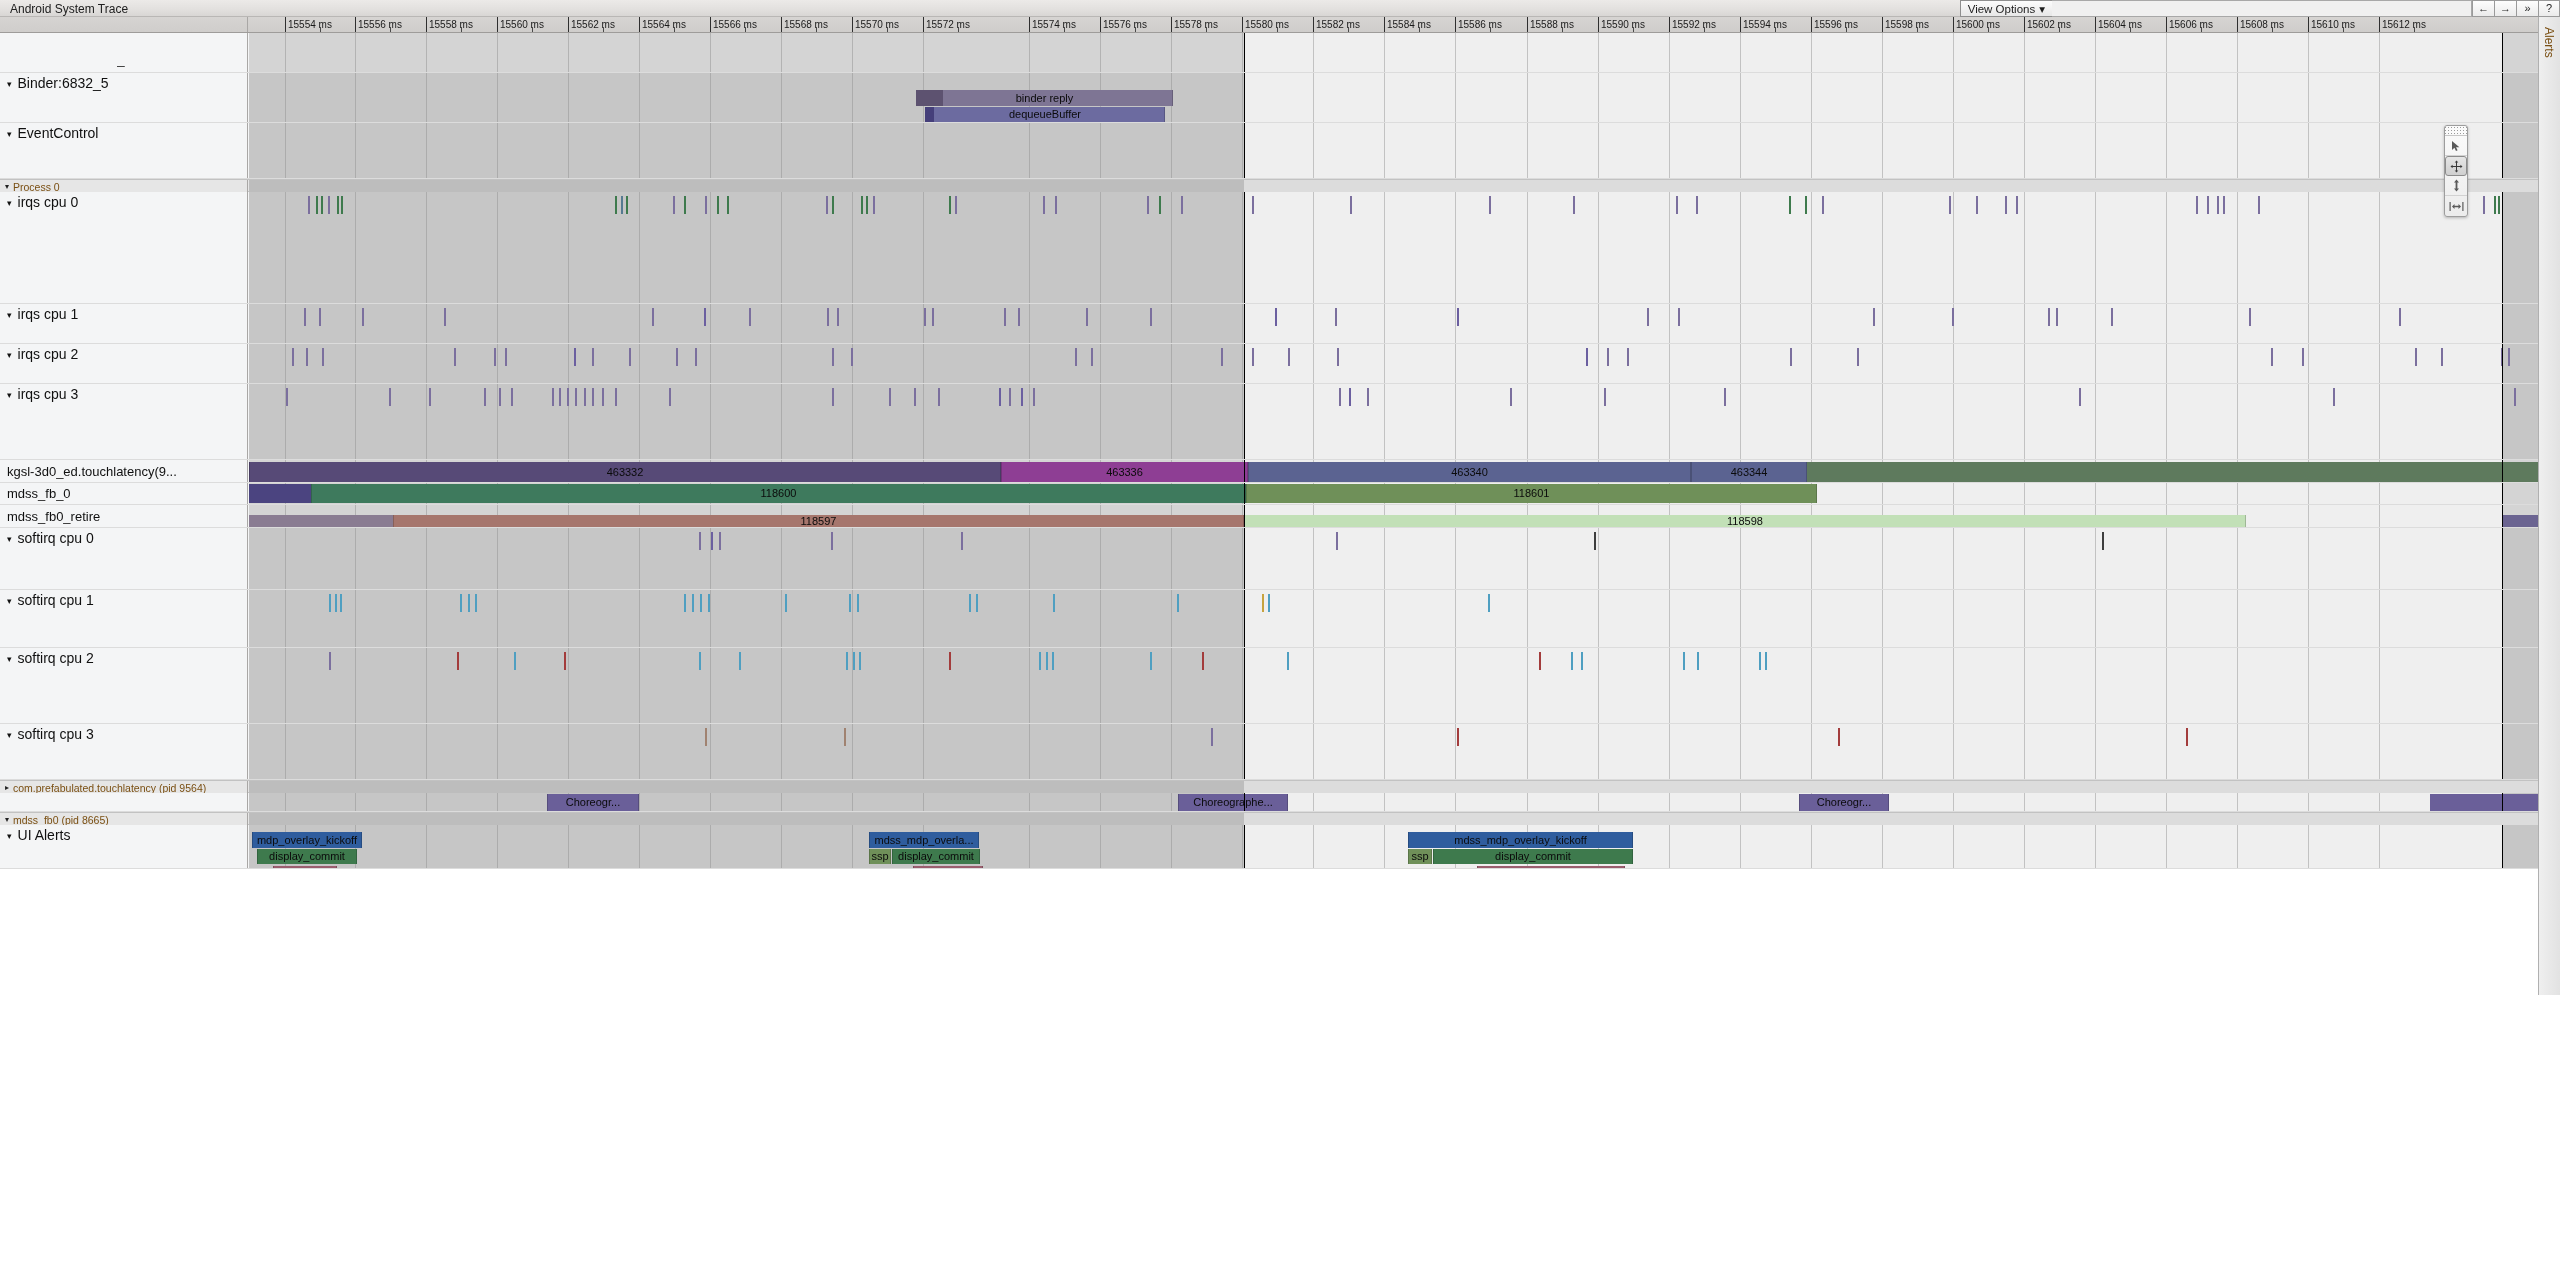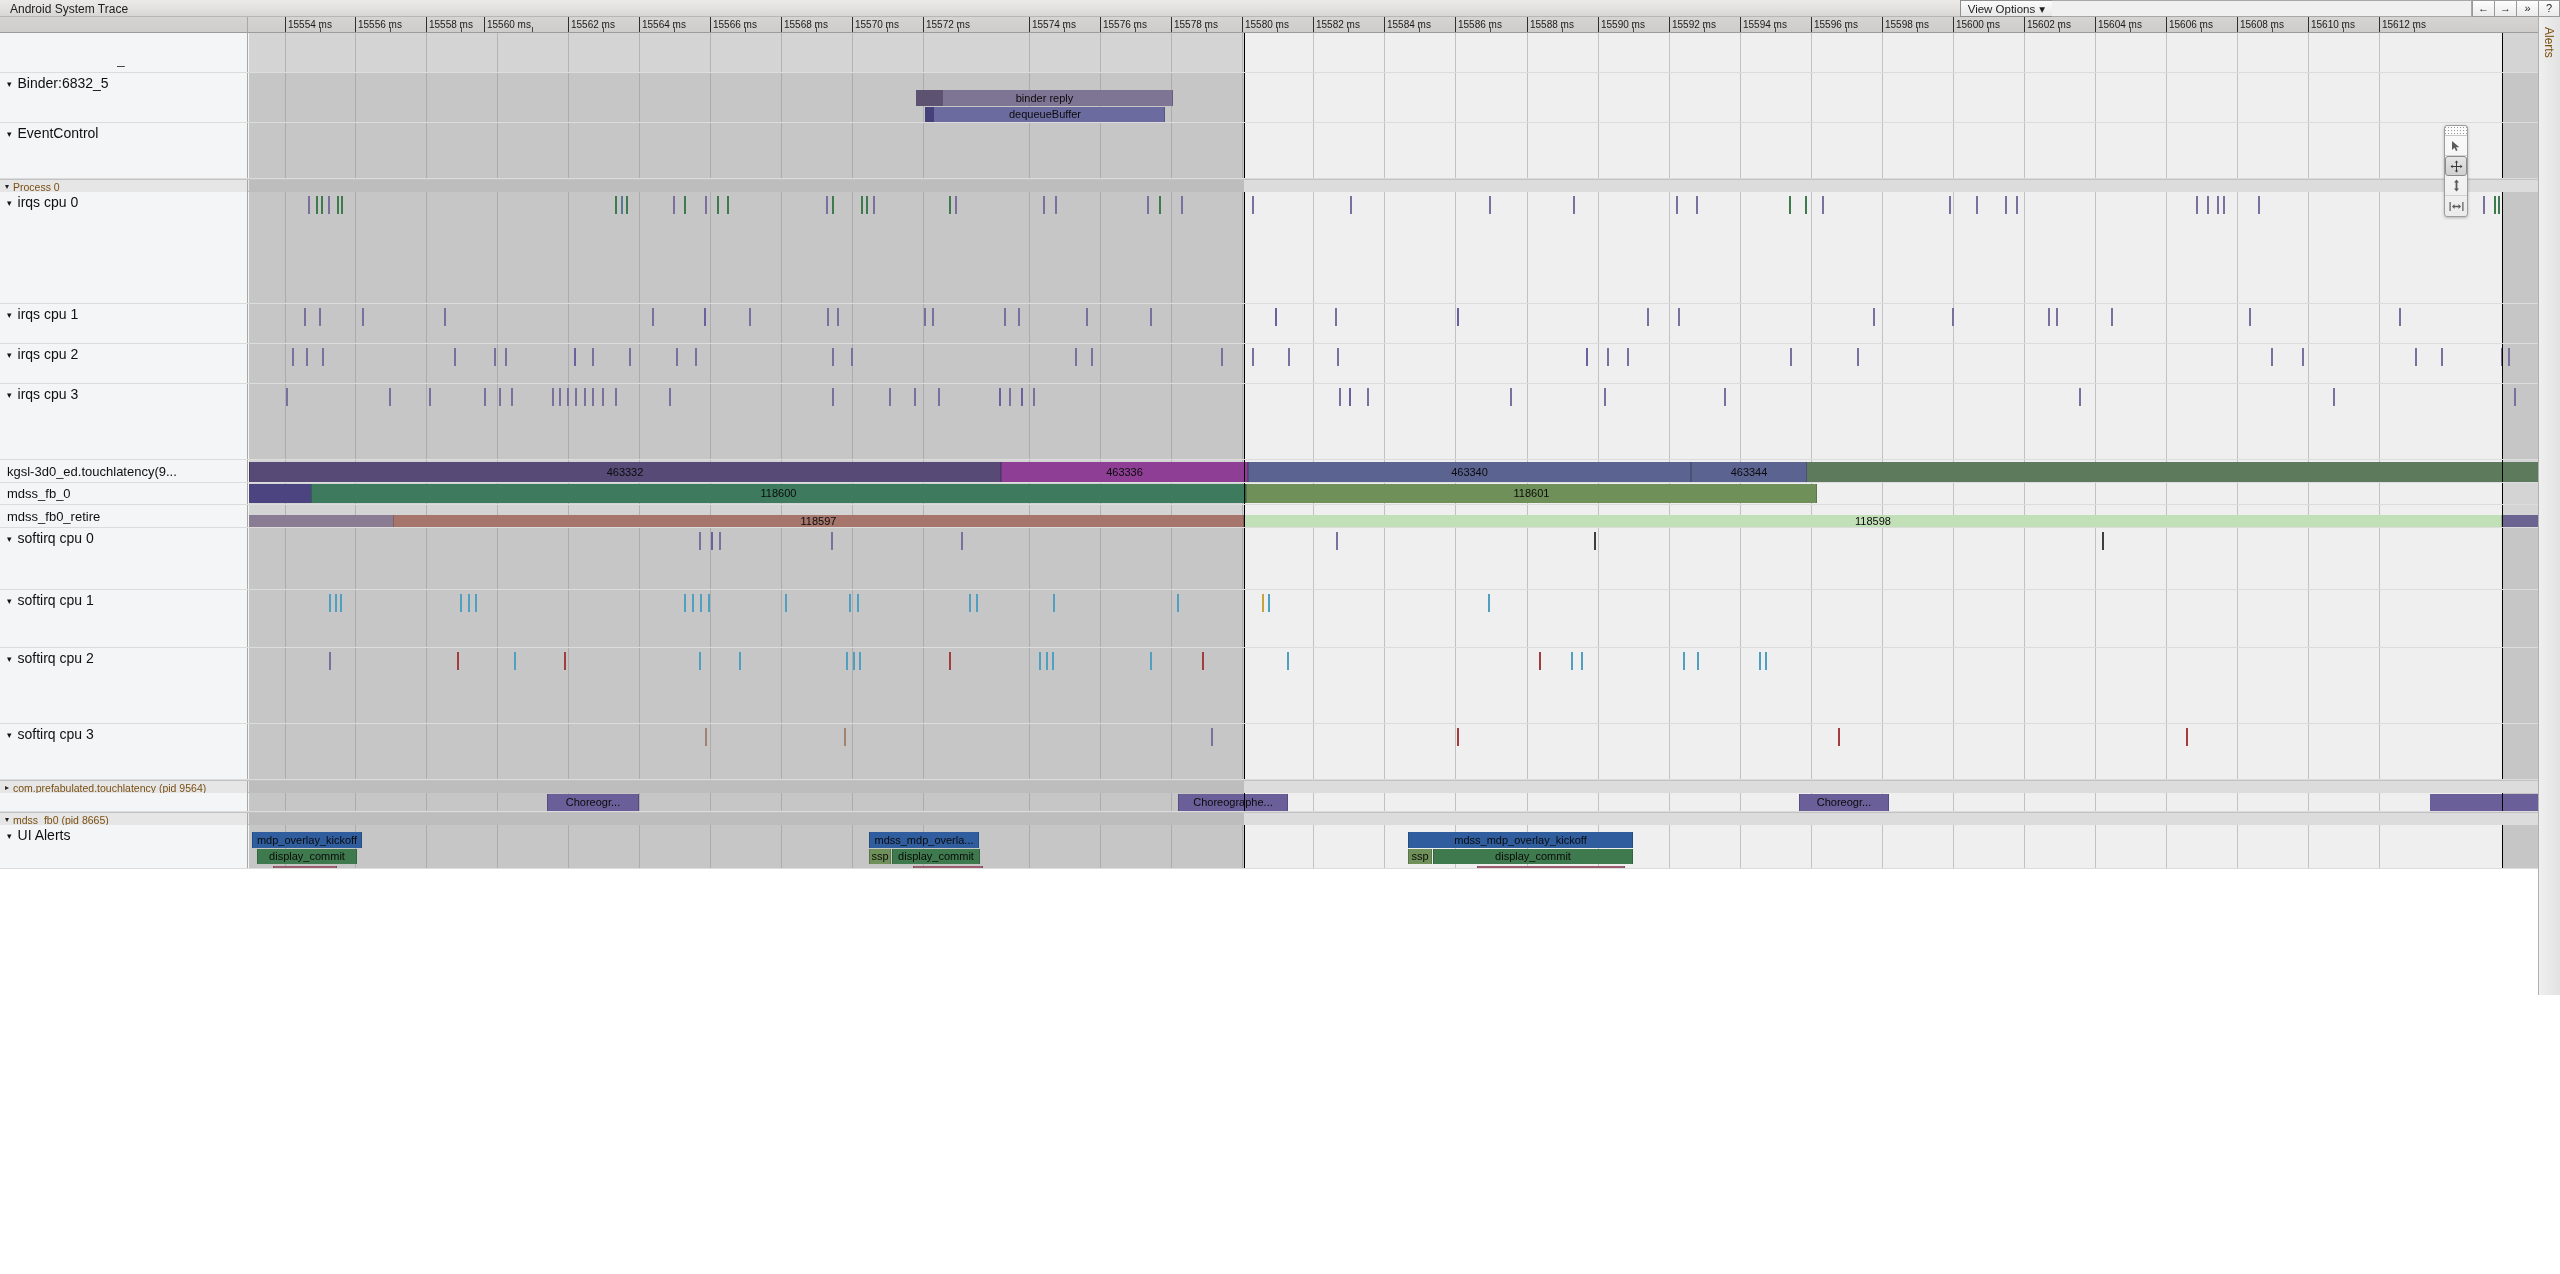--- a/index.html
+++ b/index.html
@@ -338,21 +338,21 @@
 
   <div id="ruler">
     <div class="rleft"></div>
     <div id="ruler-ticks">
         <div class="tick" style="left: 285px;">15554 ms</div>
         <div class="minortick" style="left: 320px;"></div>
         <div class="tick" style="left: 355px;">15556 ms</div>
         <div class="minortick" style="left: 390px;"></div>
         <div class="tick" style="left: 426px;">15558 ms</div>
         <div class="minortick" style="left: 461px;"></div>
-        <div class="tick" style="left: 484px;">15560 ms</div>
+        <div class="tick" style="left: 497px;">15560 ms</div>
         <div class="minortick" style="left: 532px;"></div>
         <div class="tick" style="left: 568px;">15562 ms</div>
         <div class="minortick" style="left: 603px;"></div>
         <div class="tick" style="left: 639px;">15564 ms</div>
         <div class="minortick" style="left: 674px;"></div>
         <div class="tick" style="left: 710px;">15566 ms</div>
         <div class="minortick" style="left: 745px;"></div>
         <div class="tick" style="left: 781px;">15568 ms</div>
         <div class="minortick" style="left: 816px;"></div>
         <div class="tick" style="left: 852px;">15570 ms</div>
@@ -998,21 +998,21 @@
           <div class="gridv" style="left: 1917px;"></div>
           <div class="gridv" style="left: 1988px;"></div>
           <div class="gridv" style="left: 2059px;"></div>
           <div class="gridv" style="left: 2130px;"></div>
           <div class="vline" style="left: 995px;"></div>
           <div class="vline" style="left: 2253px;"></div>
           <div class="slice noborder" style="left: 0px; top: 10px; width: 144px; height: 13px; background: rgb(138, 124, 146); z-index: 7;"></div>
           <div class="slice" style="left: 144px; top: 10px; width: 851px; height: 13px; background: rgb(166, 118, 109); z-index: 7;">
             <span>118597</span>
           </div>
-          <div class="slice" style="left: 995px; top: 10px; width: 1258px; height: 13px; background: rgb(194, 224, 183); z-index: 7;">
+          <div class="slice" style="left: 995px; top: 10px; width: 1002px; height: 13px; background: rgb(194, 224, 183); z-index: 7;">
             <span>118598</span>
           </div>
           <div class="slice noborder" style="left: 2253px; top: 10px; width: 46px; height: 13px; background: rgb(107, 100, 145); z-index: 7;"></div>
         </div>
       </div>
       <div class="row" style="height: 62px;">
         <div class="label">
           <span class="tw">▾</span>
           <span>softirq cpu 0</span>
         </div>

